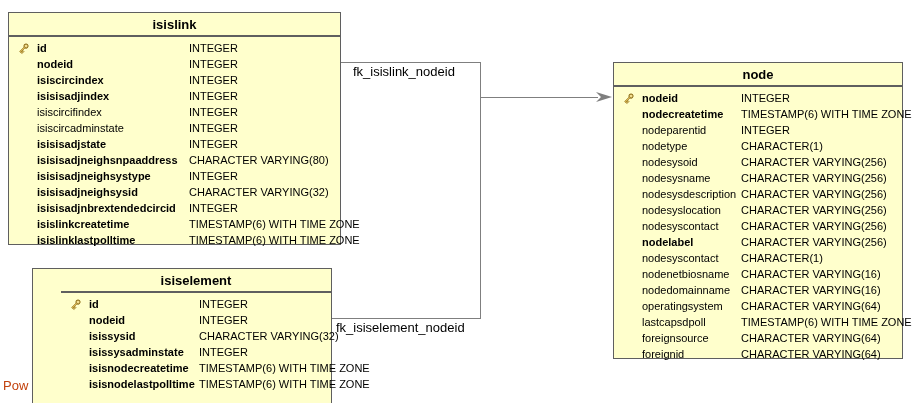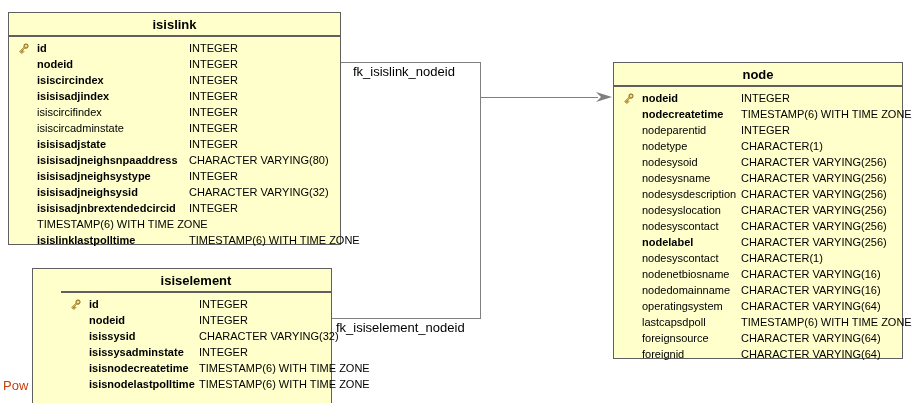--- a/index.html
+++ b/index.html
@@ -233,20 +233,21 @@
         <span class="keycell" style="visibility: hidden;">
           <svg width="13" height="13" viewBox="0 0 16 16">
             <g transform="rotate(45 8 8)">
               <circle cx="8" cy="3.6" r="2.5" fill="#f3df90" stroke="#8a6a15" stroke-width="1.2"></circle>
               <rect x="7.2" y="5.8" width="1.7" height="8.2" fill="#e3bf5a" stroke="#8a6a15" stroke-width="0.7"></rect>
               <rect x="8.8" y="10.2" width="2.4" height="1.3" fill="#e3bf5a" stroke="#8a6a15" stroke-width="0.7"></rect>
               <rect x="8.8" y="12.4" width="2.4" height="1.3" fill="#e3bf5a" stroke="#8a6a15" stroke-width="0.7"></rect>
             </g>
           </svg>
         </span>
+        <span class="cname bold">isislinkcreatetime</span>
         <span class="ctype">TIMESTAMP(6) WITH TIME ZONE</span>
       </div>
         <div class="row">
         <span class="keycell" style="visibility: hidden;">
           <svg width="13" height="13" viewBox="0 0 16 16">
             <g transform="rotate(45 8 8)">
               <circle cx="8" cy="3.6" r="2.5" fill="#f3df90" stroke="#8a6a15" stroke-width="1.2"></circle>
               <rect x="7.2" y="5.8" width="1.7" height="8.2" fill="#e3bf5a" stroke="#8a6a15" stroke-width="0.7"></rect>
               <rect x="8.8" y="10.2" width="2.4" height="1.3" fill="#e3bf5a" stroke="#8a6a15" stroke-width="0.7"></rect>
               <rect x="8.8" y="12.4" width="2.4" height="1.3" fill="#e3bf5a" stroke="#8a6a15" stroke-width="0.7"></rect>

